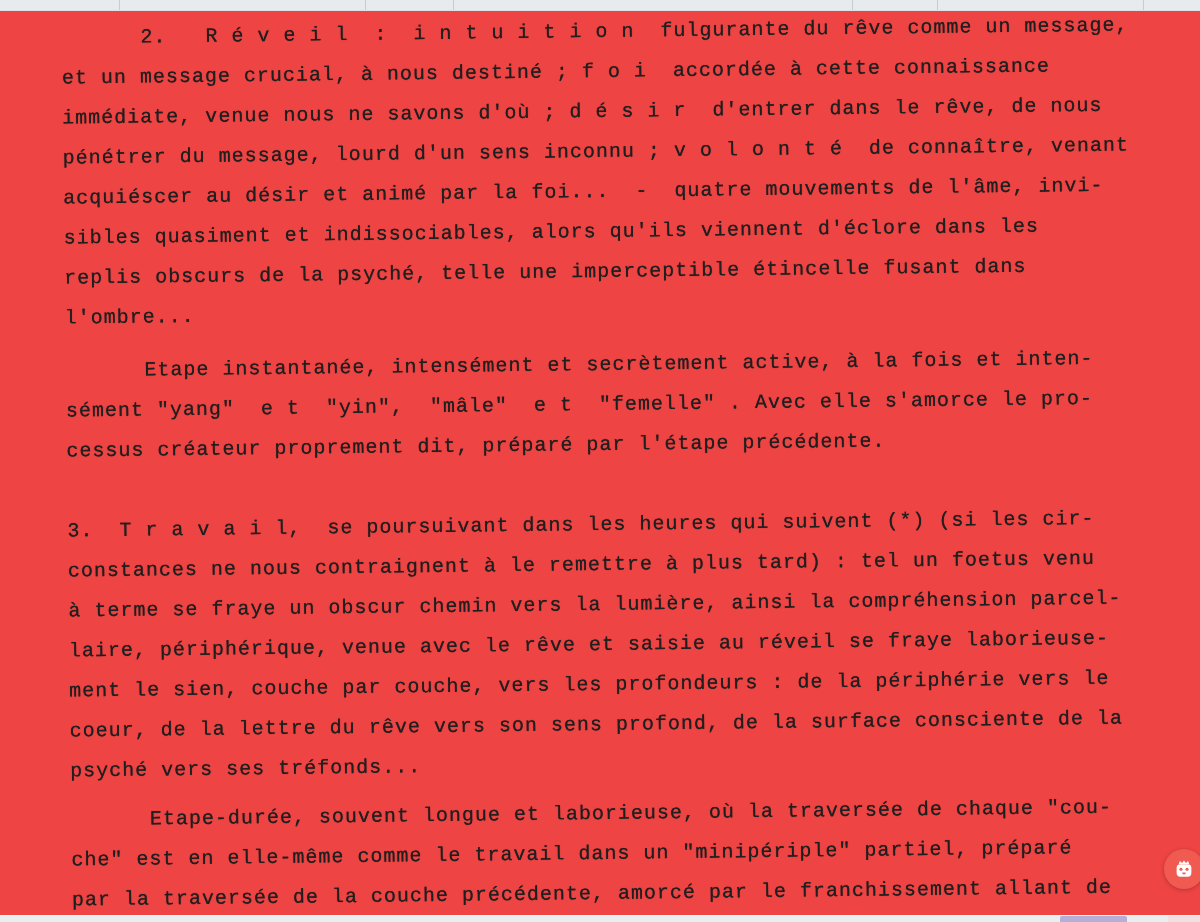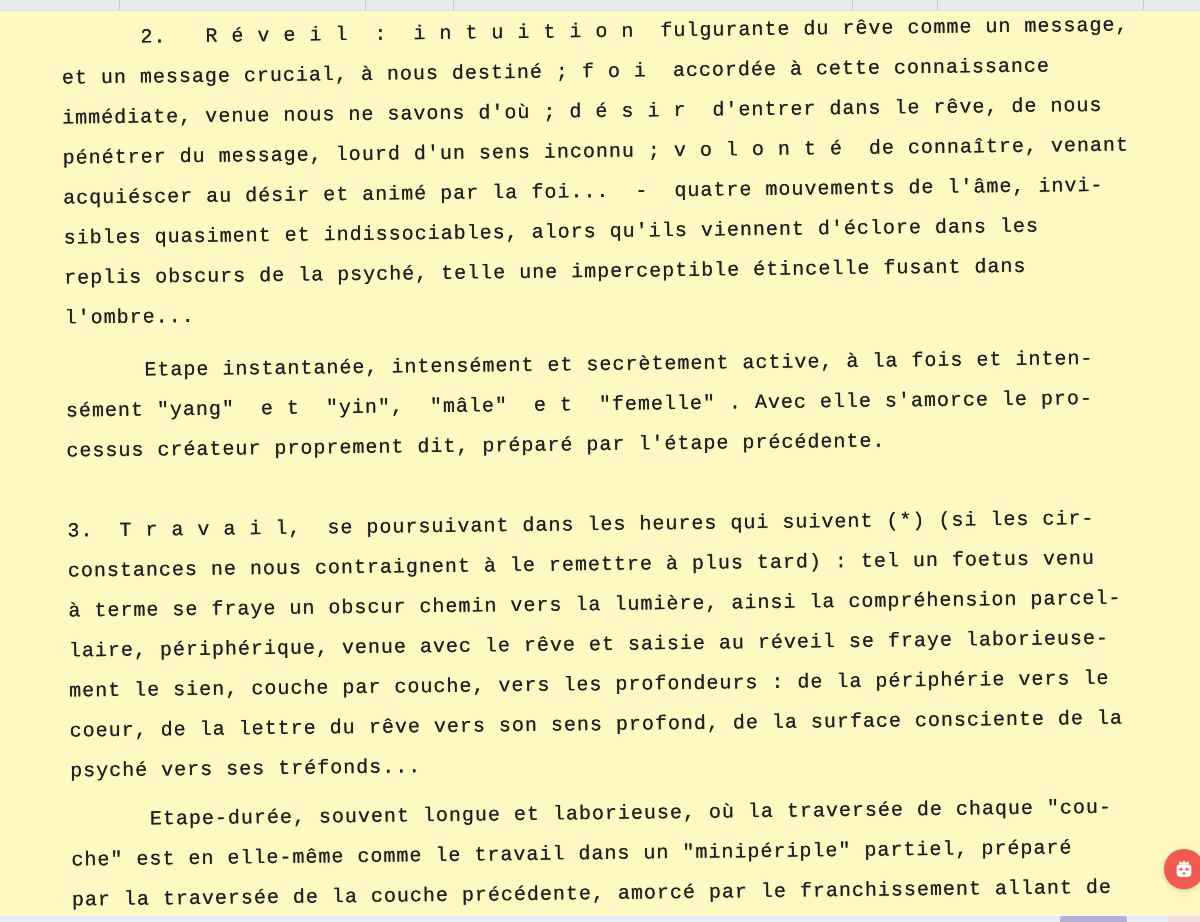--- a/index.html
+++ b/index.html
@@ -1,21 +1,21 @@
 <!DOCTYPE html>
 <html><head>
 <meta charset="utf-8">
 <style>
   html,body{margin:0;padding:0;}
   body{
     width:1200px;height:922px;overflow:hidden;
     background:#ffffff;
     font-family:"Liberation Mono","DejaVu Sans Mono",monospace;
   }
-  .screen{position:relative;width:1200px;height:922px;background:#fef9c3;}
+  .screen{position:relative;width:1200px;height:922px;background:#ef4444;}
 
   
   .grid-strip{
     position:absolute;top:0;left:0;width:1200px;height:10px;
     background:#e8ebed;border-bottom:1px solid #dfe3e6;
   }
   .grid-strip i{
     position:absolute;top:0;width:1px;height:10px;background:#c7ccd1;display:block;
   }
 

